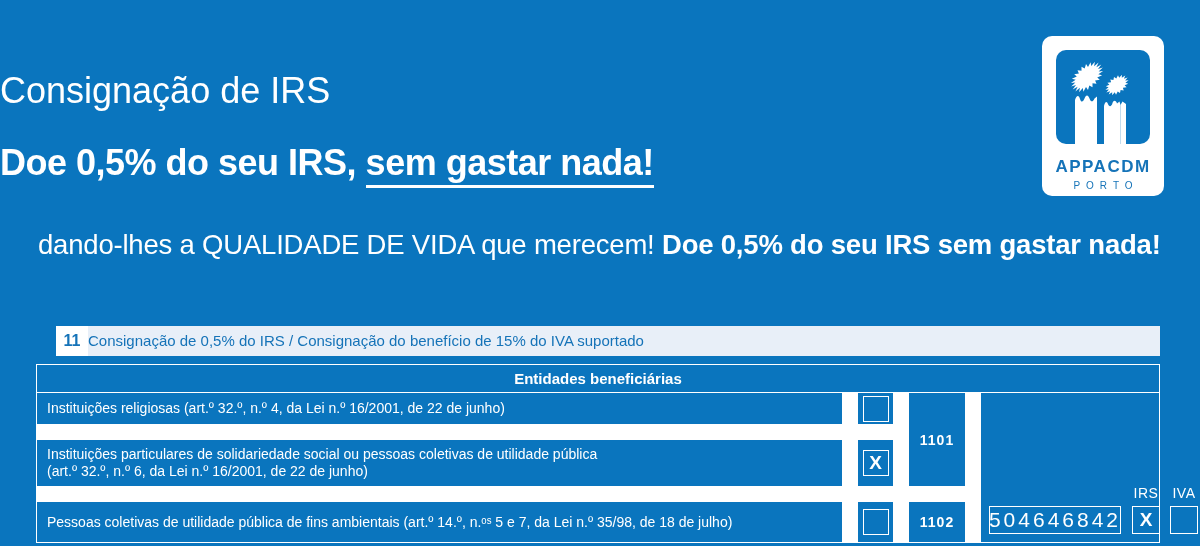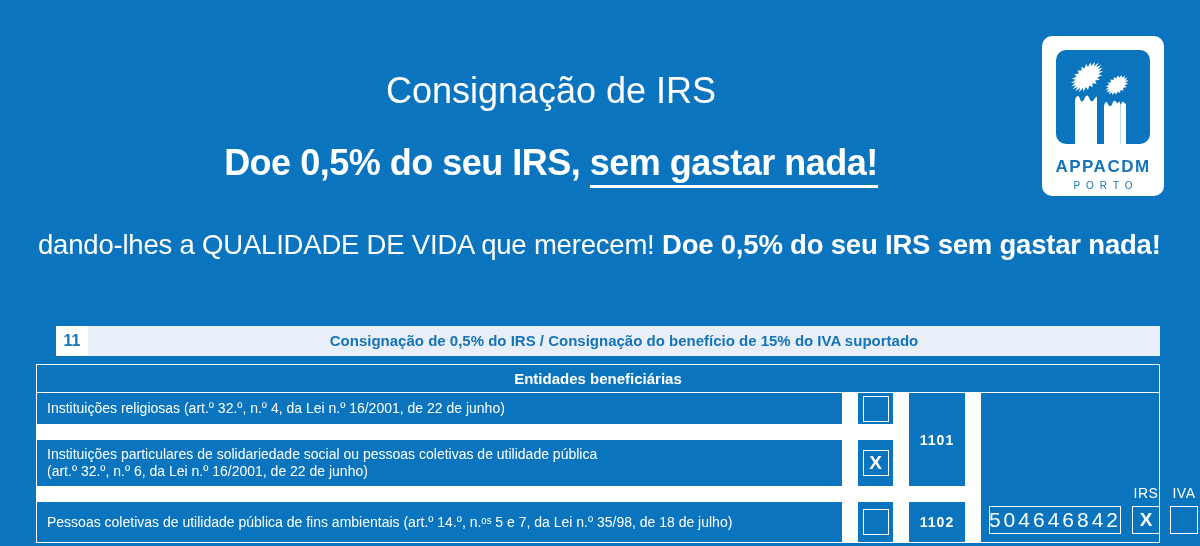--- a/index.html
+++ b/index.html
@@ -36,41 +36,41 @@
     margin-top:13px;
     color:var(--blue-text);
     font-size:17px;font-weight:bold;letter-spacing:1.5px;
   }
   .logo-city{
     margin-top:3px;
     color:var(--blue-text);
     font-size:10px;letter-spacing:6px;text-indent:6px;
   }
   
-  .hero{position:absolute;left:16px;top:0;width:1070px;text-align:center;color:var(--white);}
+  .hero{position:absolute;left:0;top:0;width:1070px;text-align:left;color:var(--white);}
   .title{margin:70px 0 0 0;font-size:36px;font-weight:normal;}
   .subtitle{margin:30px 0 0 0;font-size:36px;font-weight:bold;letter-spacing:-0.5px;}
   .underlined{border-bottom:3px solid var(--white);padding-bottom:2px;}
   
   .intro{
     position:absolute;left:38px;top:226px;margin:0;
     color:var(--white);font-size:27.5px;line-height:38px;
     white-space:nowrap;letter-spacing:-0.2px;
   }
   .intro-line{display:block;}
   
   .form-table{position:absolute;left:36px;top:326px;width:1124px;}
   .form-header-row{display:flex;height:30px;padding-left:20px;}
   .field-number{
     width:32px;background:var(--white);color:var(--blue-text);
     font-size:16px;font-weight:bold;line-height:30px;text-align:center;
   }
   .section-title{
     flex:1;background:var(--strip);color:var(--blue-text);
-    font-size:15px;font-weight:bold;line-height:30px;text-align:center;
+    font-size:15px;font-weight:normal;line-height:30px;text-align:left;
   }
   .subheader{
     margin-top:8px;height:27px;line-height:27px;
     background:var(--blue);border:1px solid var(--white);
     color:var(--white);font-size:15px;font-weight:600;text-align:center;
   }
   .form-body{
     margin-top:-1px;
     border:1px solid var(--white);
     background:var(--white);

